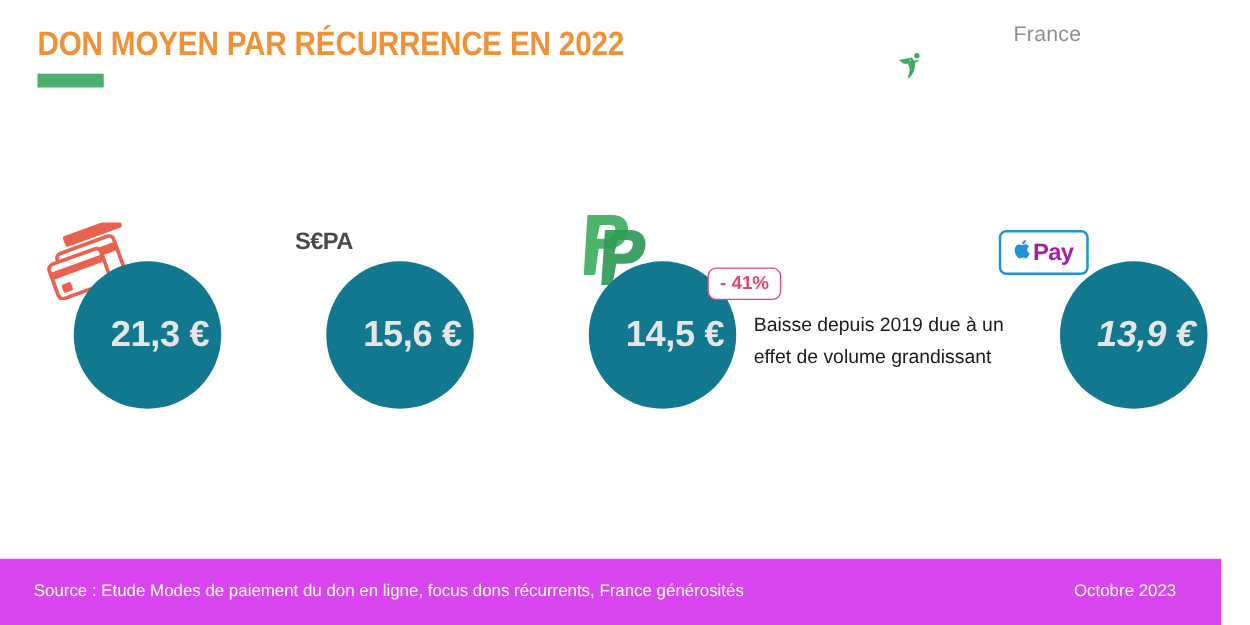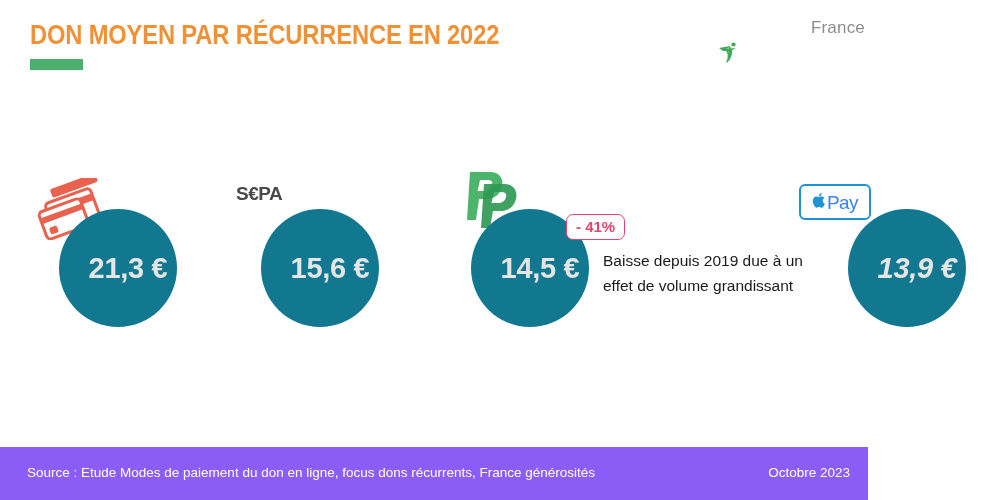--- a/index.html
+++ b/index.html
@@ -125,22 +125,22 @@
     border: 2px solid #1f93d6;
     border-radius: 6px;
     background: #ffffff;
     display: flex;
     align-items: center;
     justify-content: center;
     gap: 2px;
   }
   #applepay-text {
     font-size: 19px;
-    color: #3b82f6;
-    font-weight: normal;
+    color: #a21caf;
+    font-weight: bold;
     letter-spacing: -0.5px;
     line-height: 1;
   }
 
   
   #badge-decline {
     position: absolute;
     left: 566px; top: 214px;
     padding: 3px 9px 4px 9px;
     border: 1.6px solid #e8446b;
@@ -158,32 +158,32 @@
     width: 205px;
     font-size: 15.5px;
     color: #1a1a1a;
     line-height: 1.62;
   }
 
   
   #footer {
     position: absolute;
     left: 0; top: 447px;
-    width: 868px; height: 53px;
-    background: #8b5cf6;
+    width: 977px; height: 53px;
+    background: #d946ef;
   }
   #footer-source {
     position: absolute;
     left: 27px; top: 18px;
     font-size: 13.5px;
     color: #ffffff;
   }
   #footer-date {
     position: absolute;
-    right: 18px; top: 18px;
+    right: 36px; top: 18px;
     font-size: 13.5px;
     color: #ffffff;
     text-align: right;
   }
 </style>
 </head>
 <body>
 
 <div id="header">
   <div id="page-title">DON MOYEN PAR RÉCURRENCE EN 2022</div>

